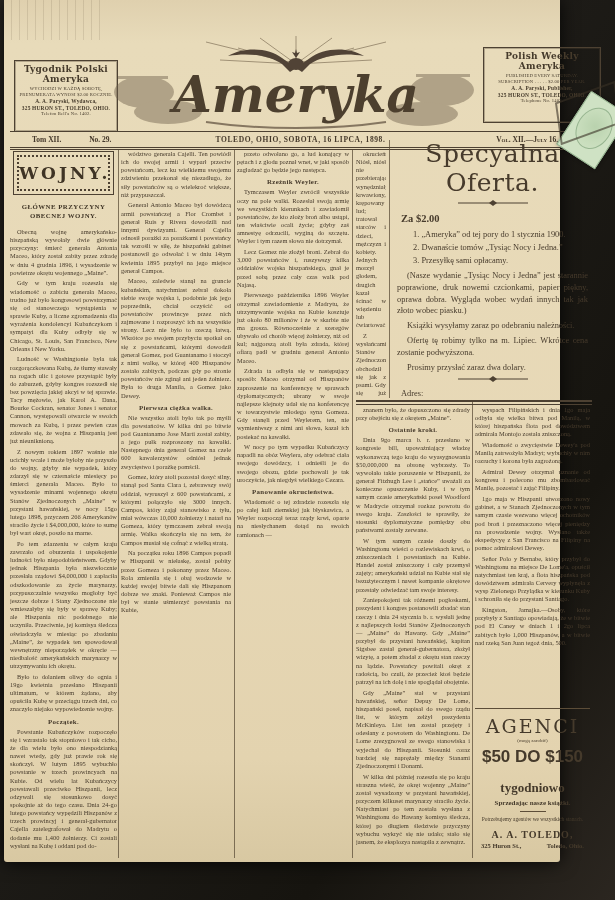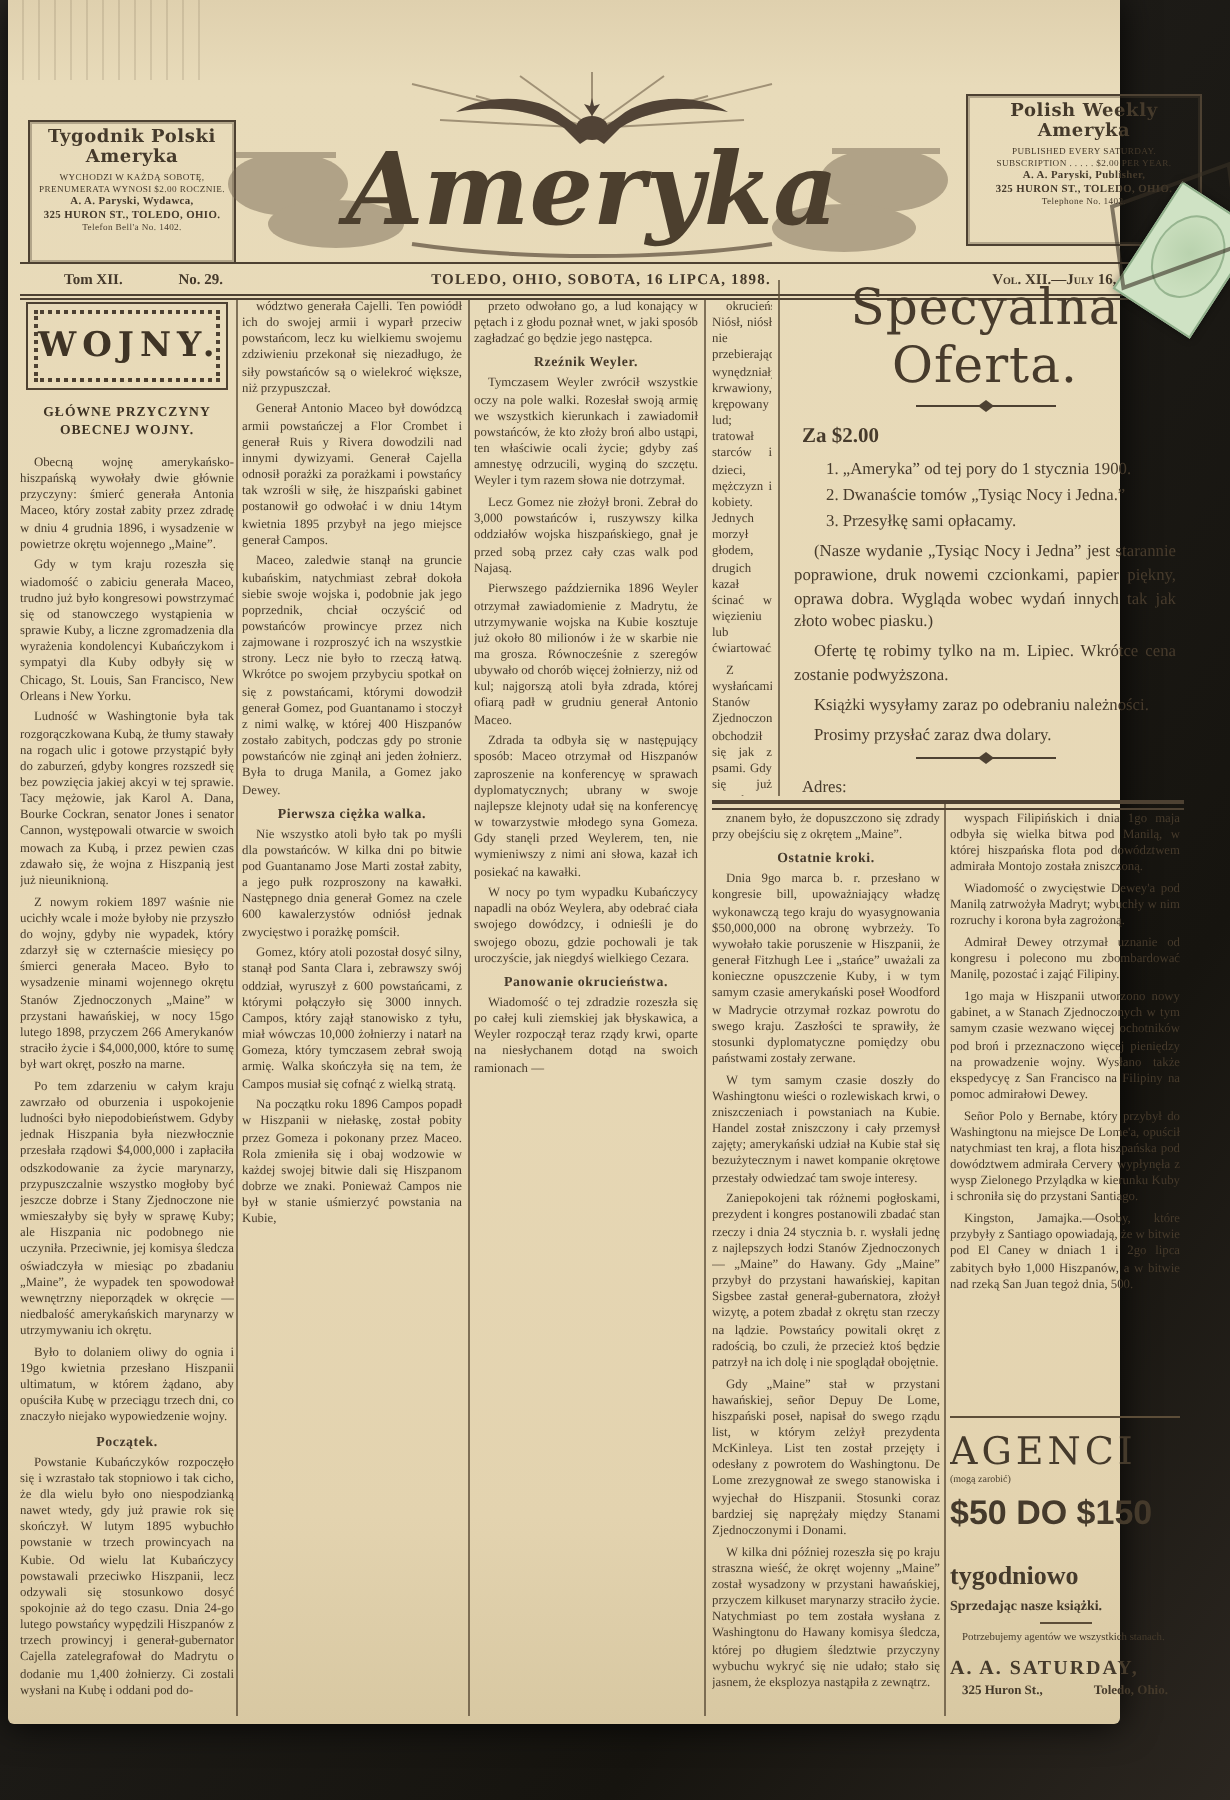--- a/index.html
+++ b/index.html
@@ -69,21 +69,21 @@
   .offer-title{text-align:center;font-size:25px;font-family:"DejaVu Serif",serif;
     color:#473b2c;margin:2px 0 2px;letter-spacing:.5px;}
   .orn{display:block;margin:2px auto 3px;}
   .offer-za{font-weight:bold;font-size:10.5px;margin:6px 0 4px 8px;}
   .offer-item{font-size:8.4px;line-height:13px;margin-left:20px;}
   .offer-para{font-size:8.4px;line-height:11.8px;text-align:justify;text-indent:10px;margin:3px 4px 0 4px;font-family:Liberation Serif, serif;}
   .offer-adres{font-size:8.4px;margin:6px 0 2px 8px;}
   .dbl-rule{position:absolute;left:352px;top:400px;width:236px;height:2px;
     border-top:2px solid #4d4132;border-bottom:1px solid #4d4132;}
   
-  .agents{position:absolute;left:471px;top:713px;width:115px;height:144px;
+  .agents{position:absolute;left:471px;top:713px;width:115px;height:144px;text-align:center;
     color:#453a2b;overflow:hidden;}
   .agents-rule{position:absolute;left:471px;top:708px;width:115px;height:1px;background:#5c4d38;}
   .ag-title{font-size:19px;letter-spacing:2px;font-family:"DejaVu Serif",serif;margin:2px 0 1px;}
   .ag-sub{font-size:5px;}
   .ag-amount{font-size:17px;font-weight:bold;font-family:"Liberation Sans",sans-serif;margin:4px 0 13px;}
   .ag-per{font-size:13px;font-weight:bold;}
   .ag-line{font-size:7px;font-weight:bold;margin-top:3px;}
   .ag-minirule{width:26px;height:1px;background:#5c4d38;margin:4px auto;}
   .ag-note{font-size:5.4px;line-height:7px;padding:0 6px;}
   .ag-name{font-size:10px;font-weight:bold;letter-spacing:1px;margin-top:6px;}
@@ -216,22 +216,22 @@
     <div class="offer-title">Specyalna Oferta.</div>
     <svg class="orn" width="70" height="8" viewBox="0 0 70 8">
       <line x1="0" y1="4" x2="70" y2="4" stroke="#4d4132" stroke-width="1"></line>
       <path d="M31,4 l4,-3 l4,3 l-4,3 Z" fill="#4d4132"></path>
     </svg>
     <div class="offer-za">Za $2.00</div>
     <div class="offer-item">1.  „Ameryka” od tej pory do 1 stycznia 1900.</div>
     <div class="offer-item">2.  Dwanaście tomów „Tysiąc Nocy i Jedna.”</div>
     <div class="offer-item">3.  Przesyłkę sami opłacamy.</div>
     <div class="offer-para">(Nasze wydanie „Tysiąc Nocy i Jedna” jest starannie poprawione, druk nowemi czcionkami, papier piękny, oprawa dobra.  Wygląda wobec wydań innych tak jak złoto wobec piasku.)</div>
+    <div class="offer-para">Książki wysyłamy zaraz po odebraniu należności.</div>
     <div class="offer-para">Ofertę tę robimy tylko na m. Lipiec.  Wkrótce cena zostanie podwyższona.</div>
-    <div class="offer-para">Książki wysyłamy zaraz po odebraniu należności.</div>
     <div class="offer-para">Prosimy przysłać zaraz dwa dolary.</div>
     <svg class="orn" width="70" height="8" viewBox="0 0 70 8">
       <line x1="0" y1="4" x2="70" y2="4" stroke="#4d4132" stroke-width="1"></line>
       <path d="M31,4 l4,-3 l4,3 l-4,3 Z" fill="#4d4132"></path>
     </svg>
     <div class="offer-adres">Adres:</div>
 
   </div>
   <div class="dbl-rule"></div>
 
@@ -260,21 +260,21 @@
 
   <div class="agents-rule"></div>
   <div class="agents">
     <div class="ag-title">AGENCI</div>
     <div class="ag-sub">(mogą zarobić)</div>
     <div class="ag-amount">$50 DO $150</div>
     <div class="ag-per">tygodniowo</div>
     <div class="ag-line">Sprzedając nasze książki.</div>
     <div class="ag-minirule"></div>
     <div class="ag-note">Potrzebujemy agentów we wszystkich stanach.</div>
-    <div class="ag-name">A. A. SATURDAY,</div>
+    <div class="ag-name">A. A. TOLEDO,</div>
     <div class="ag-addr">
       <span>325 Huron St.,</span>
       <span>Toledo, Ohio.</span>
     </div>
   </div>
 </div>
 
 <div class="stamp">
   <div class="stamp-oval"></div>
 </div>

